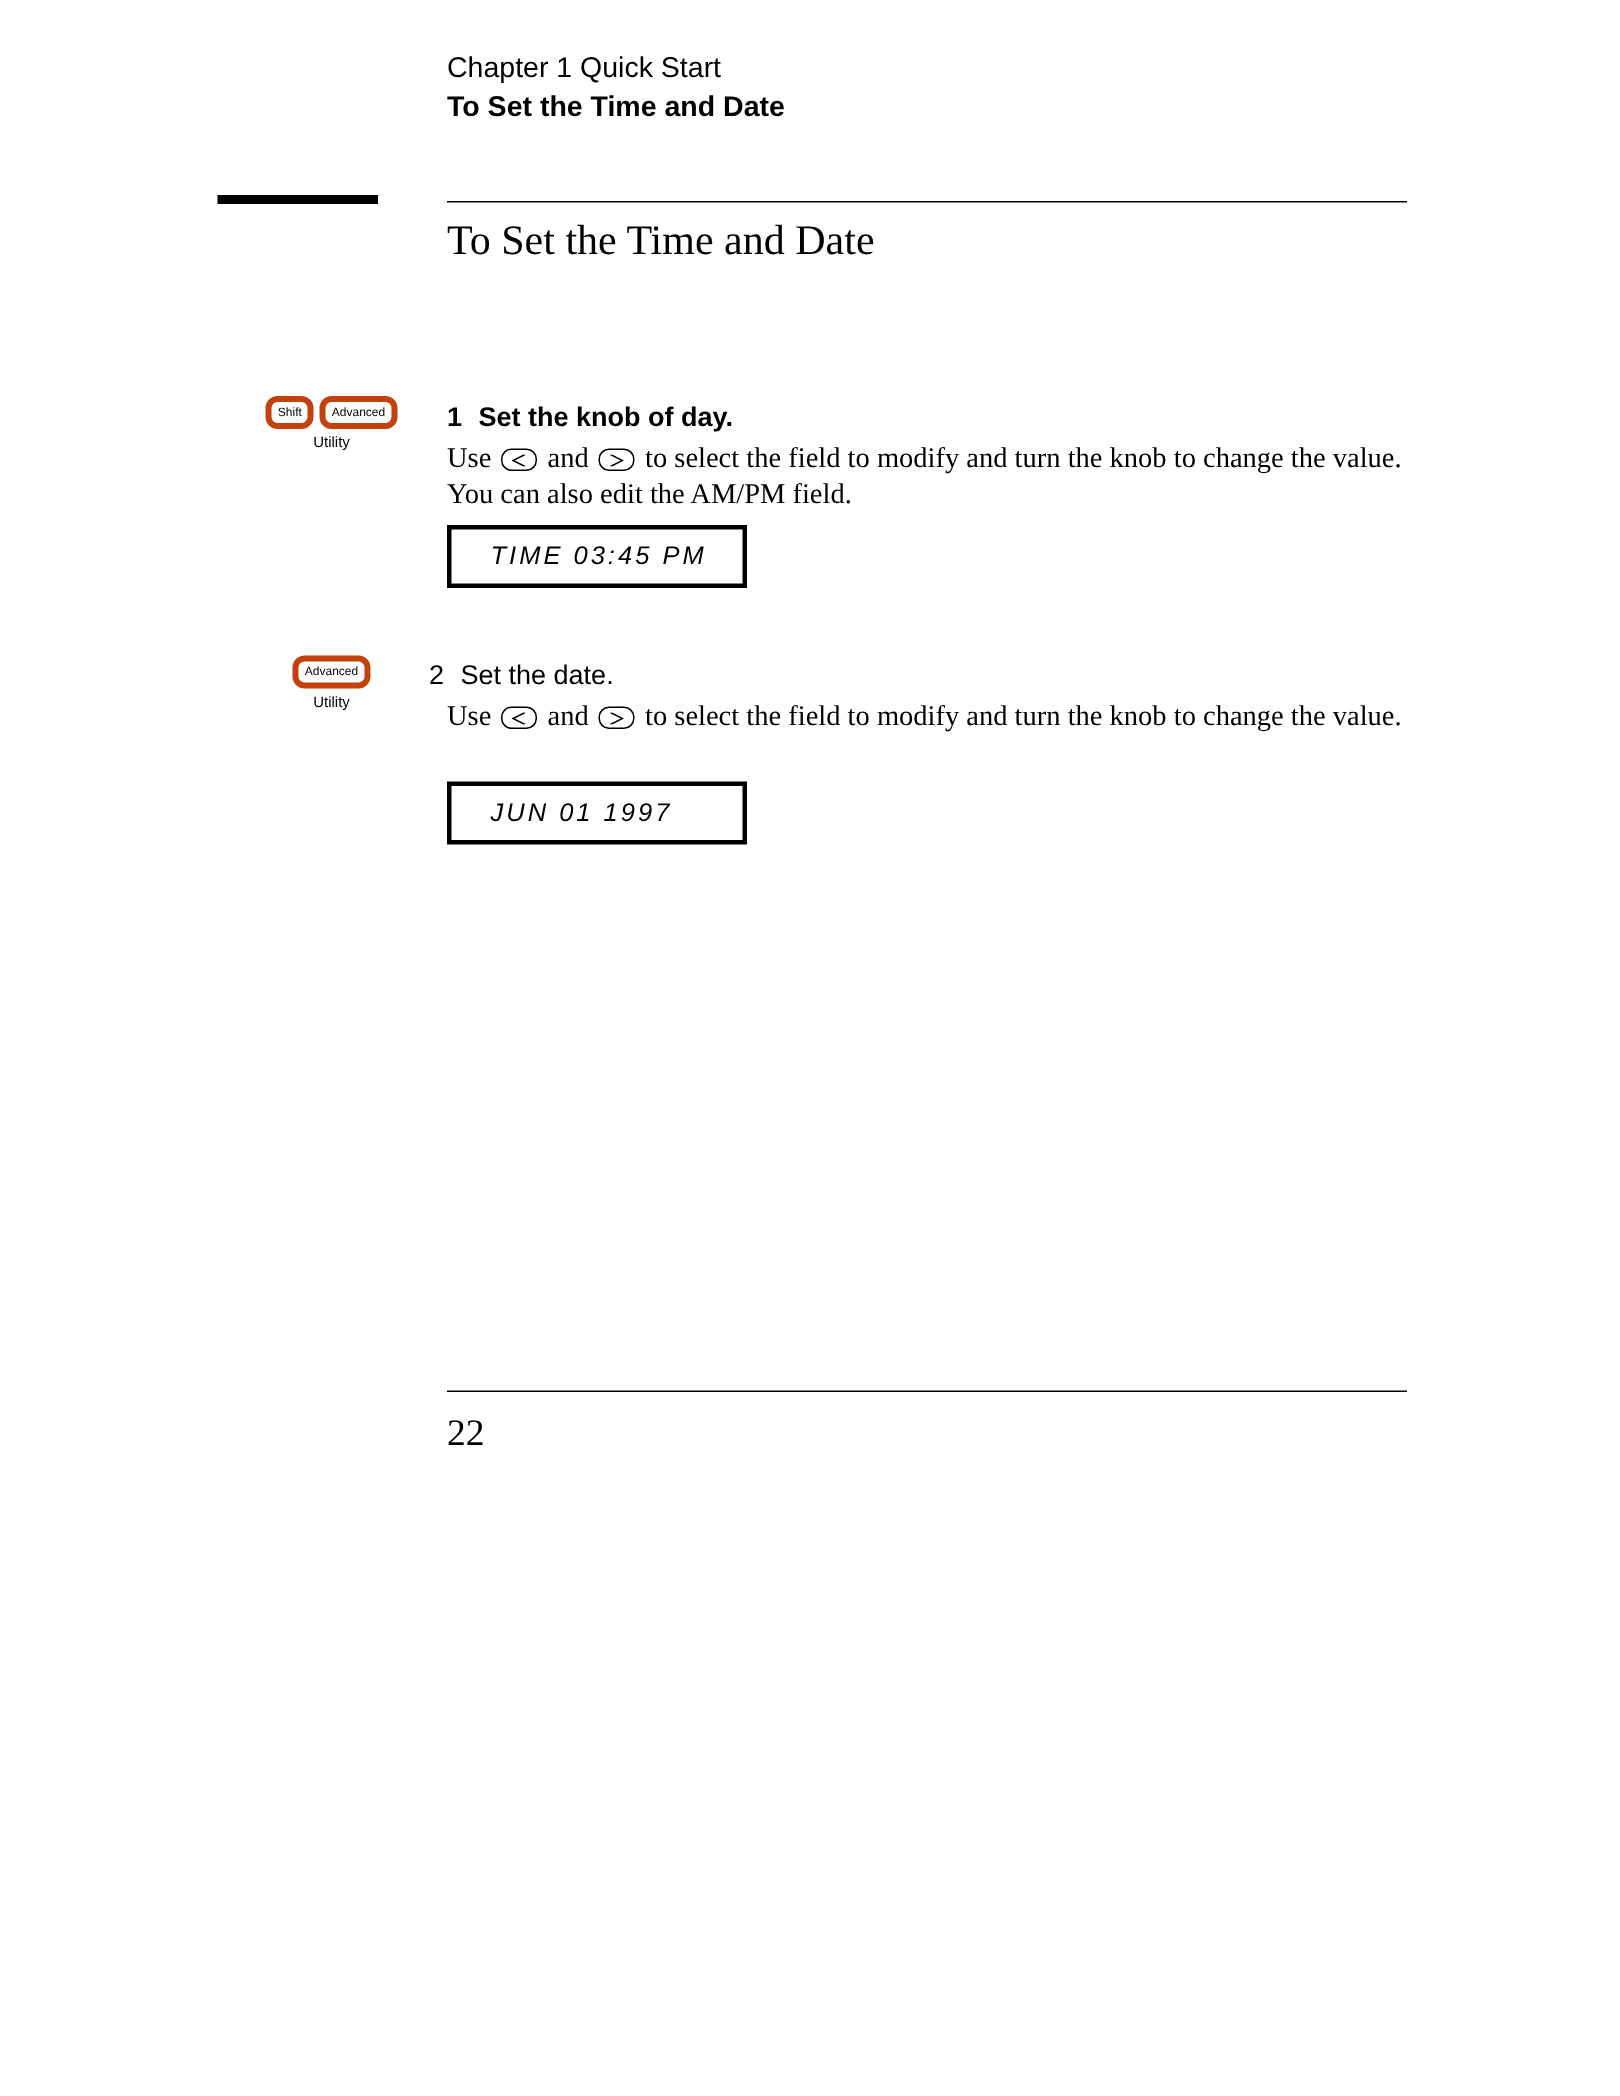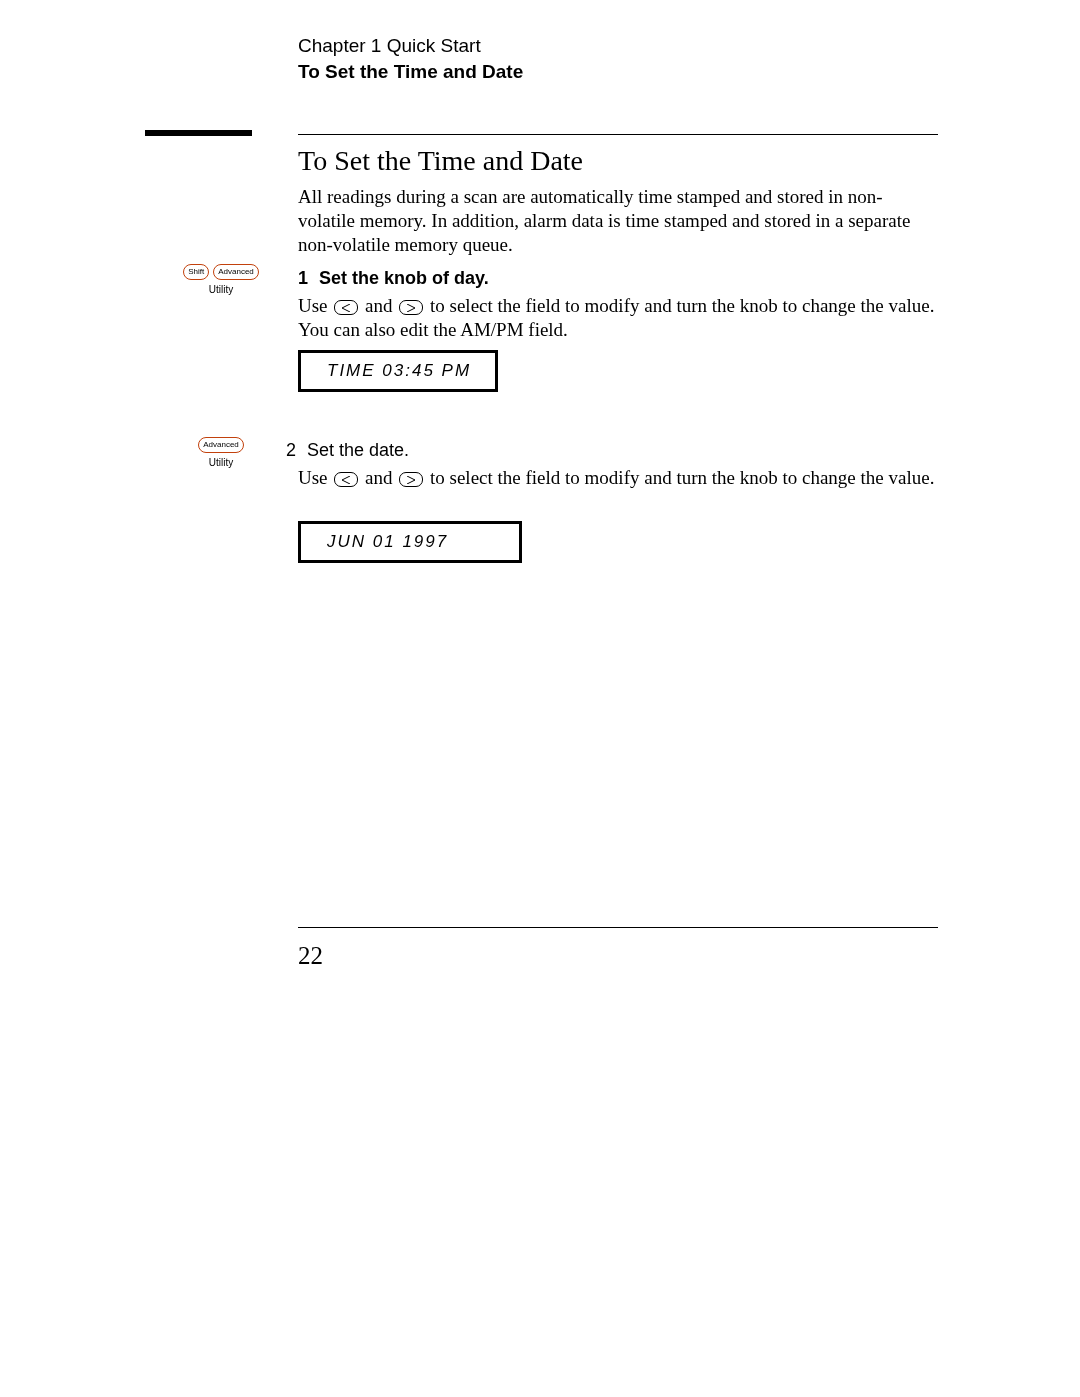--- a/index.html
+++ b/index.html
@@ -67,21 +67,21 @@
     left: 176px;
     top: 264px;
     width: 90px;
     text-align: center;
   }
   .margin-buttons-1 .btn-row { display: flex; justify-content: center; gap: 4px; }
   .btn-oval {
     display: inline-flex;
     align-items: center;
     justify-content: center;
-    border: 1px solid #c2410c;
+    border: 4px solid #c2410c;
     border-radius: 8px;
     height: 14px;
     padding: 0 4px;
     font-family: "Helvetica Neue", Helvetica, Arial, sans-serif;
     font-size: 8px;
     line-height: 1;
     white-space: nowrap;
   }
   .margin-utility {
     font-family: "Helvetica Neue", Helvetica, Arial, sans-serif;
@@ -132,21 +132,21 @@
     align-items: center;
     padding-left: 26px;
     font-family: "Arial Narrow", "Helvetica Neue", Arial, sans-serif;
     font-stretch: condensed;
     font-size: 17px;
     letter-spacing: 2px;
     font-style: italic;
     box-sizing: border-box;
   }
   .display-box-1 { left: 298px; top: 350px; width: 200px; }
-  .display-box-2 { left: 298px; top: 521px; width: 224px; }
+  .display-box-2 { left: 298px; top: 521px; width: 200px; }
 
   
   .margin-buttons-2 {
     position: absolute;
     left: 176px;
     top: 437px;
     width: 90px;
     text-align: center;
   }
   .margin-buttons-2 .btn-row { display: flex; justify-content: center; }
@@ -193,21 +193,20 @@
   <div class="header-block">
     <div class="header-line1">Chapter 1  Quick Start</div>
     <div class="header-line2">To Set the Time and Date</div>
   </div>
 
   <div class="thick-rule"></div>
   <div class="thin-rule-top"></div>
 
   <div class="section-title">To Set the Time and Date</div>
 
-  <div class="intro-para">All readings during a scan are automatically time stamped and stored in non-volatile memory. In addition, alarm data is time stamped and stored in a separate non-volatile memory queue.</div>
 
   <div class="margin-buttons-1">
     <div class="btn-row">
       <span class="btn-oval">Shift</span>
       <span class="btn-oval">Advanced</span>
     </div>
     <div class="margin-utility">Utility</div>
   </div>
 
   <div class="step1-head">

